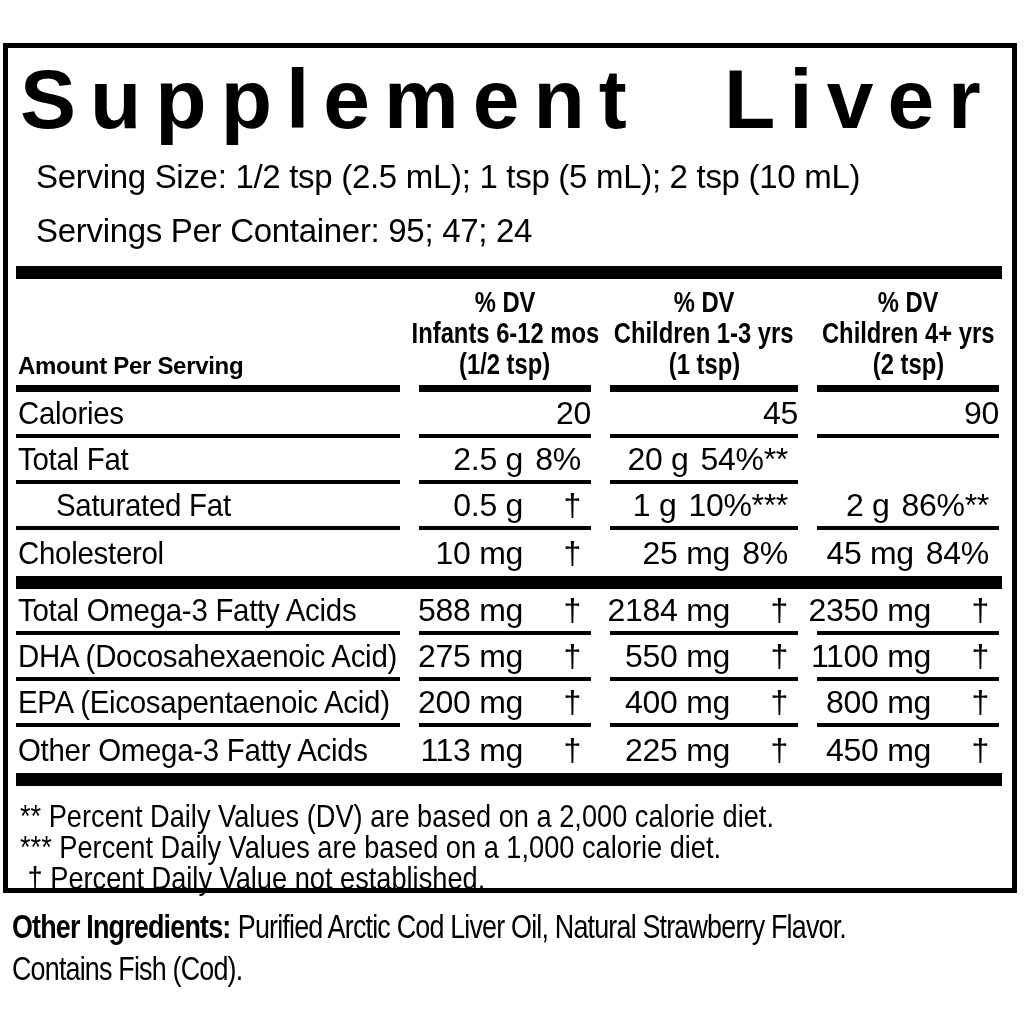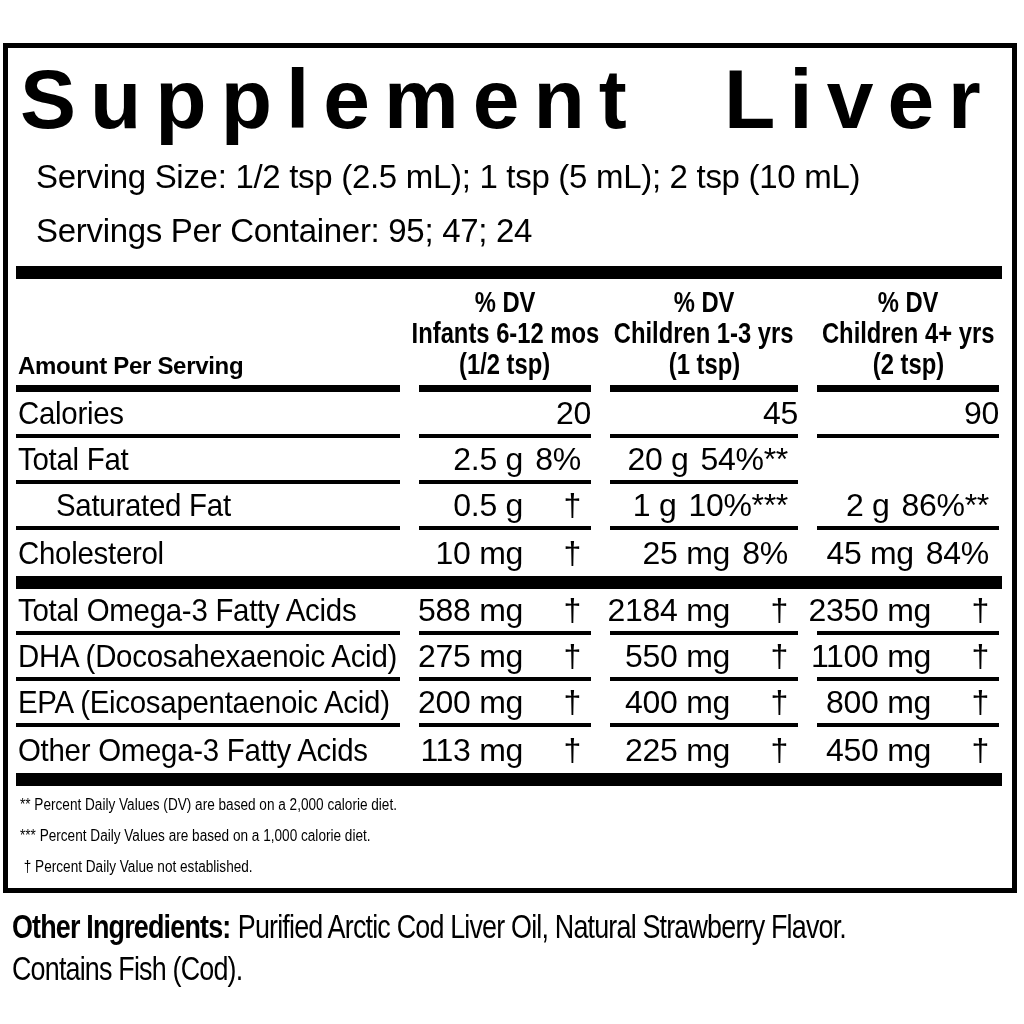--- a/index.html
+++ b/index.html
@@ -37,21 +37,21 @@
   .row{height:46px;font-size:32px;letter-spacing:-0.3px;}
   .row > div{display:flex;align-items:center;box-sizing:border-box;height:100%;}
   .row.sep > div{border-bottom:4px solid #000;}
   .cell{justify-content:flex-end;}
   .cell.single{justify-content:flex-end;}
   .lbl{justify-content:flex-start;padding-left:2px;}
   .lbl span{white-space:nowrap;transform:scaleX(0.92);transform-origin:left center;}
   .lbl.indent{padding-left:40px;}
   .amt{flex:1;text-align:right;padding-right:12px;white-space:nowrap;}
   .dv{min-width:46px;text-align:right;padding-right:10px;white-space:nowrap;}
-  .footnotes{padding:3px 0 0 4px;font-size:16px;line-height:31px;}
+  .footnotes{padding:15px 0 0 4px;font-size:32px;line-height:31px;}
   .footnotes div{white-space:pre;transform:scaleX(0.85);transform-origin:left center;}
   .other{
     position:absolute;left:12px;top:906px;margin:0;width:1240px;
     font-size:33px;line-height:42px;letter-spacing:-1px;
     transform:scaleX(0.815);transform-origin:0 0;
   }
   .other .oi-label{font-weight:bold;margin-right:9px;}
   .other .oi-text{white-space:pre-line;}
 </style>
 </head>

